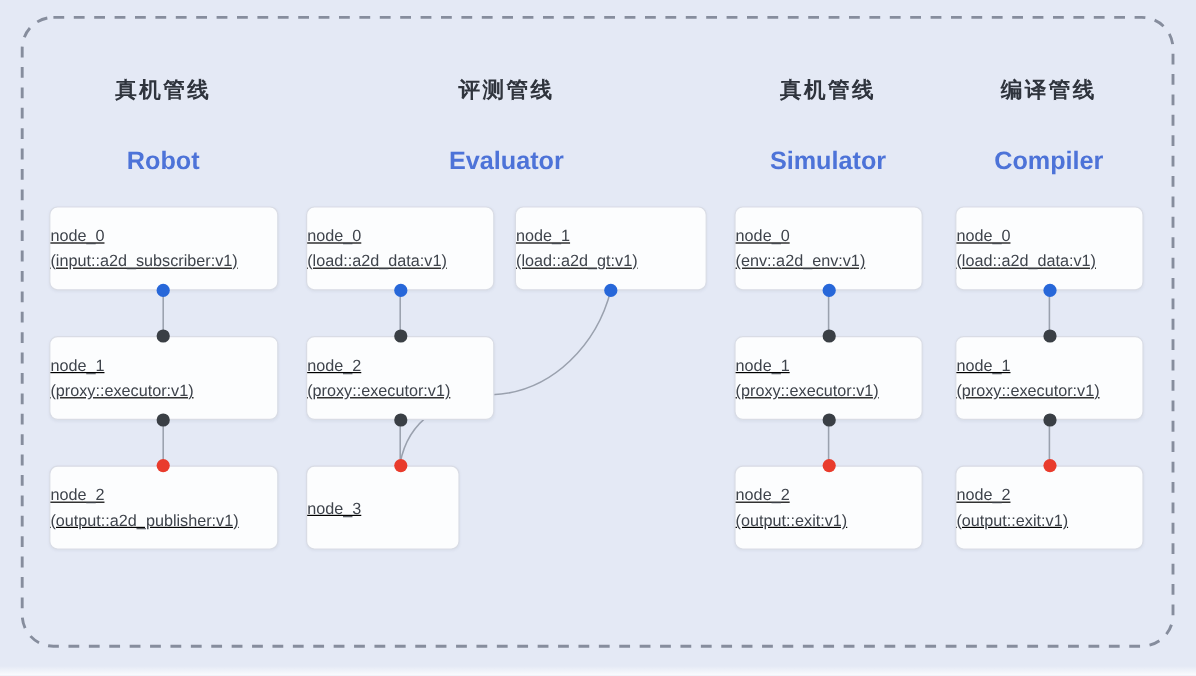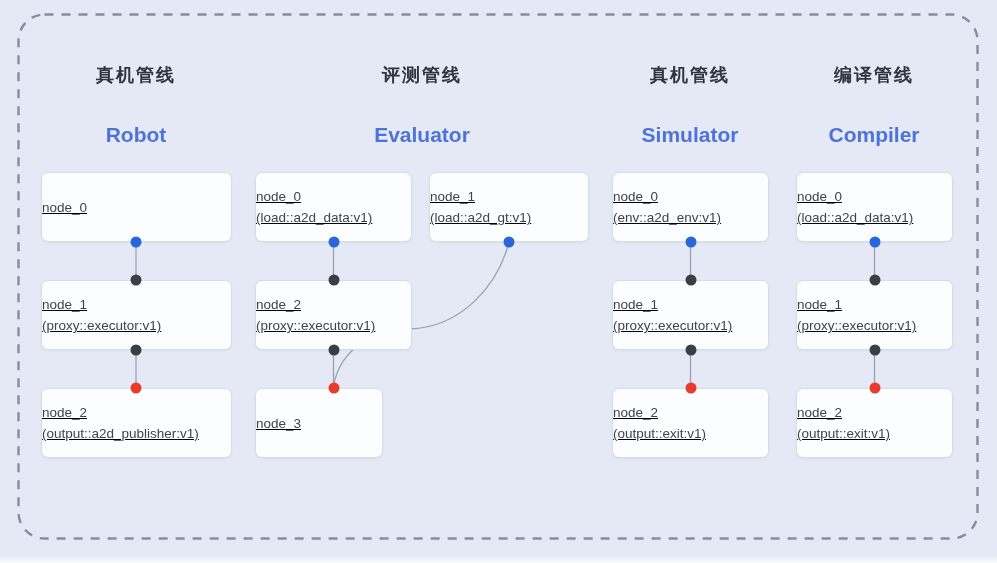--- a/index.html
+++ b/index.html
@@ -60,20 +60,21 @@
   <div class="title-en" style="left:422px;top:123px">Evaluator</div>
 
   <div class="title-zh" style="left:690px;top:63px">真机管线</div>
   <div class="title-en" style="left:690px;top:123px">Simulator</div>
 
   <div class="title-zh" style="left:874px;top:63px">编译管线</div>
   <div class="title-en" style="left:874px;top:123px">Compiler</div>
 
   <div class="node" style="left:41px;top:172px;width:191px">
     <div class="nl">node_0</div>
+    <div class="ns">(input::a2d_subscriber:v1)</div>
   </div>
   <div class="node" style="left:41px;top:280px;width:191px">
     <div class="nl">node_1</div>
     <div class="ns">(proxy::executor:v1)</div>
   </div>
   <div class="node" style="left:41px;top:388px;width:191px">
     <div class="nl">node_2</div>
     <div class="ns">(output::a2d_publisher:v1)</div>
   </div>
 

